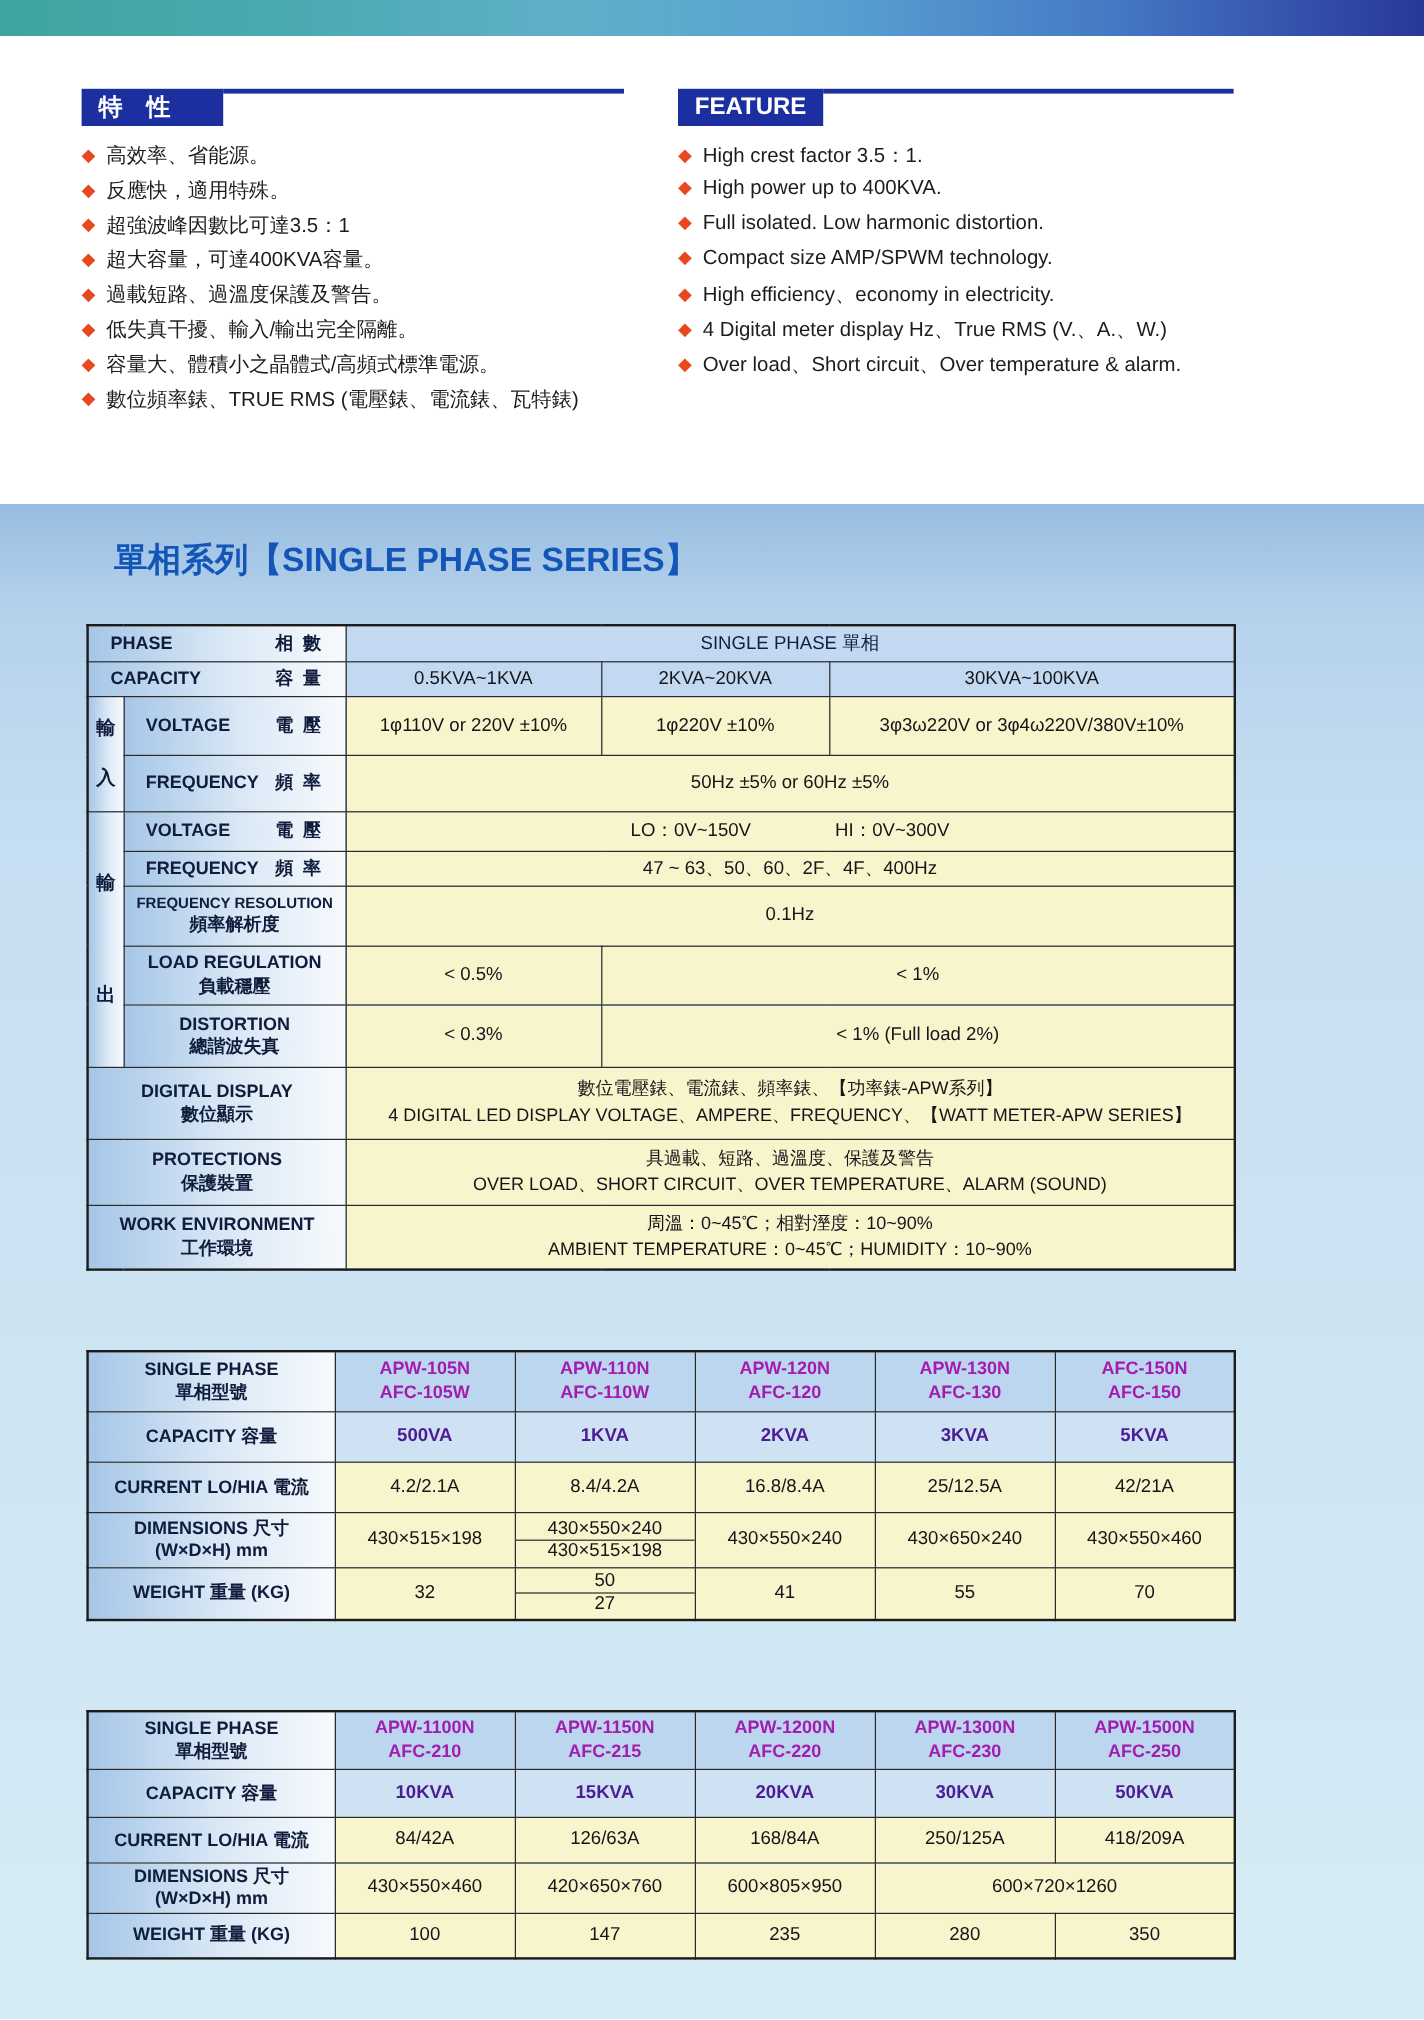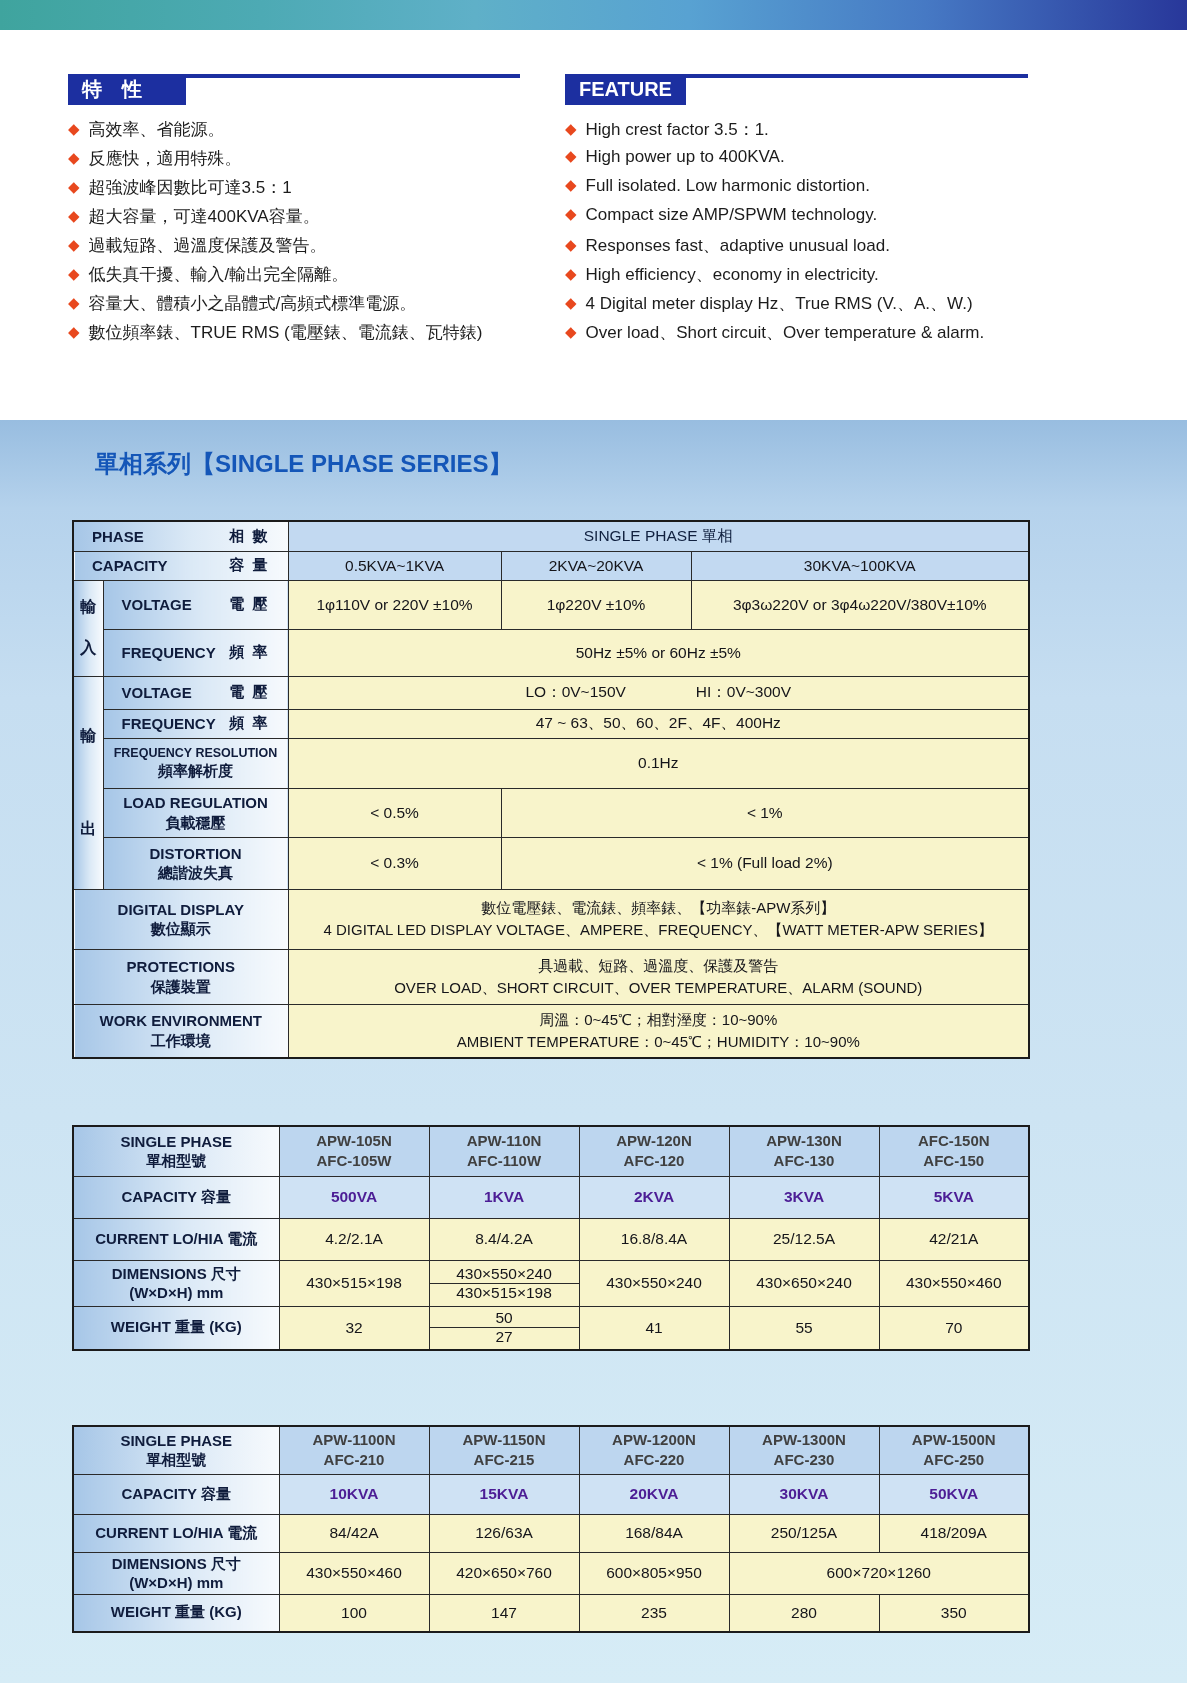--- a/index.html
+++ b/index.html
@@ -33,21 +33,21 @@
   .feat-line { flex:1; height:4px; background:#1c2fa0; }
   .feat-list { list-style:none; margin-top:13px; }
   .feat-list li { display:flex; align-items:baseline; height:29px; font-size:17px; color:#1c1c1c; white-space:nowrap; }
   .diamond::before { content:"◆"; color:#e8481e; font-size:15px; margin-right:9px; position:relative; top:-1px; }
 
   
   .blue-area {
     position:absolute; left:0; top:420px; width:1187px; height:1263px;
     background:linear-gradient(180deg,#98bde0 0%, #b5d2ec 7%, #c6def1 22%, #cde4f3 55%, #d6ecf6 100%);
   }
-  .series-title { position:absolute; left:95px; top:28px; font-size:24px; font-weight:bold; color:#1456b8; white-space:nowrap; }
+  .series-title { position:absolute; left:95px; top:28px; font-size:28px; font-weight:bold; color:#1456b8; white-space:nowrap; }
 
   table { border-collapse:collapse; table-layout:fixed; width:956px; position:absolute; left:72px; background:transparent; }
   table { border:2px solid #1b1b1b; }
   td { border:1px solid #2a2a2a; text-align:center; vertical-align:middle; font-size:15.5px; color:#15151a; padding:1px 2px; overflow:hidden; }
 
   .spec-table  { top:100px; }
   .model-table.m1 { top:705px; }
   .model-table.m2 { top:1005px; }
 
   .lbl {
@@ -61,21 +61,21 @@
   .vert.gap-lg { gap:72px; }
   .two-line div { line-height:1.3; }
   .small-label { font-size:12.5px; }
 
   .blue-bg  { background:#c2d9f1; }
   .blue-bg2 { background:#bdd6ef; }
   .blue-bg3 { background:#cfe2f4; }
   .cream    { background:#f8f4cb; }
 
   .head-val { font-weight:normal; color:#10203f; }
-  .model-name { font-weight:bold; color:#404040; font-size:15px; line-height:1.35; }
+  .model-name { font-weight:bold; color:#a21caf; font-size:15px; line-height:1.35; }
   .bold-val { font-weight:bold; color:#4c1d95; }
 
   .lo-hi { display:flex; justify-content:center; gap:70px; }
   .dual div { line-height:1.45; font-size:15px; }
 
   .split-cell { padding:0; }
   .split-cell .half { height:50%; display:flex; align-items:center; justify-content:center; }
   .split-cell .half.top { border-bottom:1px solid #2a2a2a; }
 </style>
 </head>
@@ -139,24 +139,20 @@
           <span class="diamond"></span>
           <span>High power up to 400KVA.</span>
         </li>
       <li>
           <span class="diamond"></span>
           <span>Full isolated. Low harmonic distortion.</span>
         </li>
       <li>
           <span class="diamond"></span>
           <span>Compact size AMP/SPWM technology.</span>
-        </li>
-      <li>
-          <span class="diamond"></span>
-          <span>Responses fast、adaptive unusual load.</span>
         </li>
       <li>
           <span class="diamond"></span>
           <span>High efficiency、economy in electricity.</span>
         </li>
       <li>
           <span class="diamond"></span>
           <span>4 Digital meter display Hz、True RMS (V.、A.、W.)</span>
         </li>
       <li>

